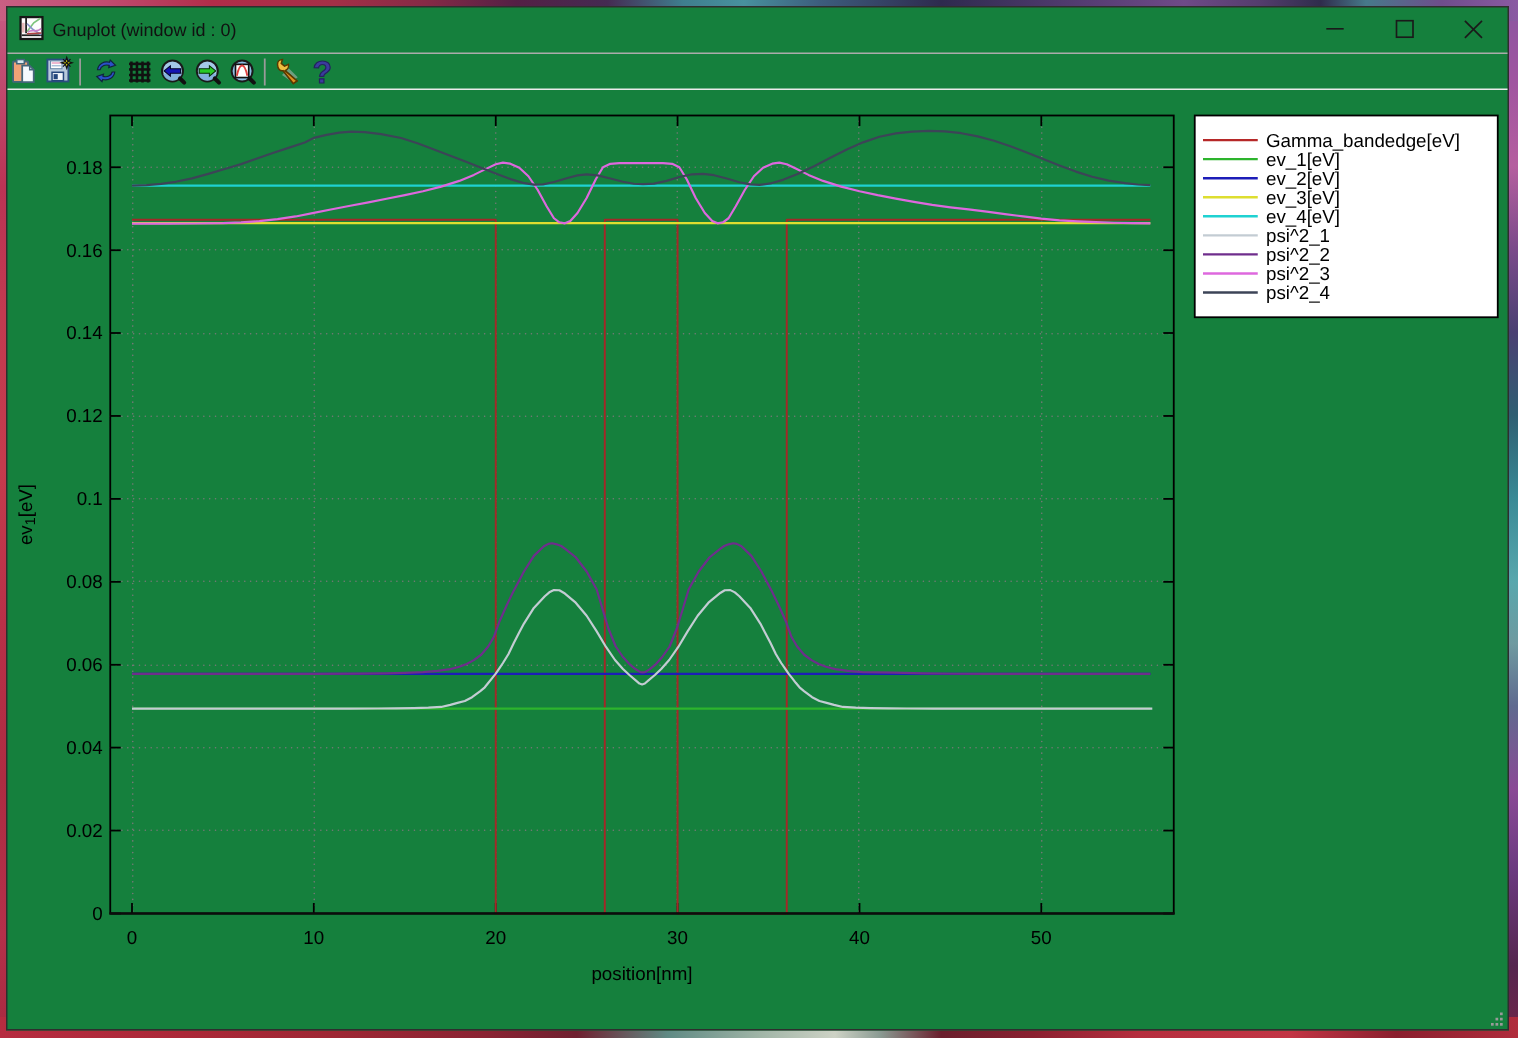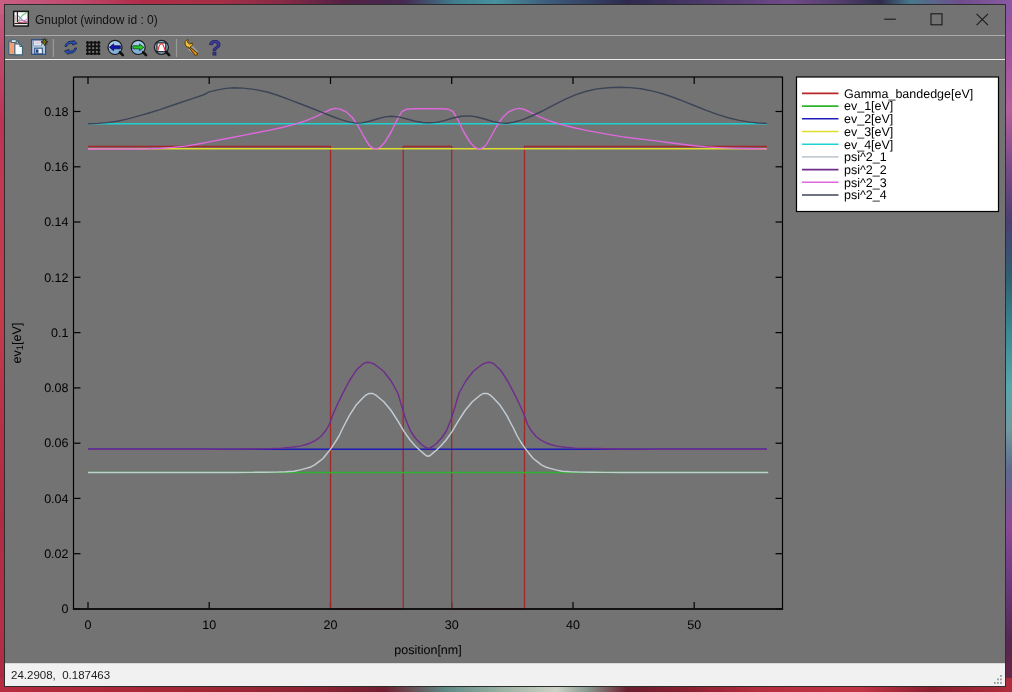--- a/index.html
+++ b/index.html
@@ -7,21 +7,21 @@
 #desk{position:absolute;inset:0;background:#7a2544;}
 .eL,.eR,.eT,.eB{position:absolute;}
 .eL{left:0;top:0;bottom:0;width:14px;background:linear-gradient(to bottom,
 #c75c85 0%,#c04a6f 8%,#bb3355 18%,#c23a50 30%,#c53b4d 45%,#b93048 60%,#ae2c42 75%,#b5304a 90%,#a82a40 100%);}
 .eR{right:0;top:0;bottom:0;width:14px;background:linear-gradient(to bottom,
 #8a55a0 0%,#a055a0 8%,#b55f9f 16%,#7a4a8a 24%,#4a3f72 32%,#2f5f72 40%,#3a8a96 48%,#58a7ad 56%,#6f9aa0 62%,#5f6a8f 68%,#8a4a96 76%,#6a3a7f 84%,#55264f 93%,#6f2547 100%);}
 .eT{left:0;right:0;top:0;height:14px;background:linear-gradient(to right,
 #c95f83 0%,#c04b70 7%,#b12c49 14%,#a42f47 22%,#862a46 28%,#542045 34%,#452a52 40%,#3f7e8e 45%,#48919e 49%,#3d5d7d 54%,#2e2a4e 62%,#4f3a6d 70%,#6f4a88 78%,#543d6d 83%,#2f2c4c 87%,#47798a 90%,#6f4d8c 95%,#8a5aa2 100%);}
 .eB{left:0;right:0;bottom:0;height:14px;background:linear-gradient(to right,
 #b62c40 0%,#ab2838 12%,#9e2734 22%,#8a2333 32%,#6f2030 38%,#5f8a84 44%,#9fb4a6 50%,#cdd2c5 55%,#8a9a92 58%,#6a1f2d 62%,#8a2030 68%,#b52e3e 75%,#c23545 85%,#8a1f2e 92%,#b02c3c 100%);}
-#win{position:absolute;left:4px;top:4px;width:1000px;height:681px;background:#737373;
+#win{position:absolute;left:4px;top:4px;width:1000px;height:681px;background:#15803d;
 border:1px solid #2e2e2e;}
 #tbar{position:absolute;left:0;top:0;right:0;height:30px;border-bottom:1px solid #ababab;}
 #title{position:absolute;left:30px;top:0;height:30px;line-height:30px;font-size:12px;color:#111;transform:translateZ(0);}
 #toolline{position:absolute;left:0;right:0;top:54px;height:1px;background:#ebebeb;}
 #sbar{position:absolute;left:0;right:0;bottom:0;height:22px;background:#f1f1f1;
 border-top:1px solid #d9d9d9;}
 #sbar span{position:absolute;left:6px;top:0;height:22px;line-height:22px;font-size:11.5px;color:#1a1a1a;transform:translateZ(0);}
 svg{position:absolute;left:0;top:0;transform:translateZ(0);}
 </style></head>
 <body>
@@ -29,23 +29,20 @@
     <div class="eL"></div>
     <div class="eR"></div>
     <div class="eT"></div>
     <div class="eB"></div>
   </div>
 <div id="win">
 <div id="tbar">
       <span id="title">Gnuplot (window id : 0)</span>
     </div>
 <div id="toolline"></div>
-<div id="sbar">
-      <span>24.2908,&nbsp; 0.187463</span>
-    </div>
 </div>
 <svg width="1012" height="692" viewBox="0 0 1012 692" text-rendering="geometricPrecision">
 
 <g transform="translate(13,10.7)">
  <rect x="0.7" y="0.7" width="14.6" height="14.6" fill="#fdfdfd" stroke="#161616" stroke-width="1.5"></rect>
  <line x1="4.4" y1="1" x2="4.4" y2="11.5" stroke="#222" stroke-width="1.2"></line>
  <line x1="1.5" y1="12.8" x2="15" y2="12.8" stroke="#222" stroke-width="1.2"></line>
  <path d="M5,10.5 L9.5,4.5 L14,1.5" stroke="#7cc47c" stroke-width="1.1" fill="none"></path>
  <path d="M5,5 L9,9 L14.5,12.5" stroke="#8a96cc" stroke-width="1.1" fill="none"></path>
  <path d="M5.5,10.8 C8.5,8.2 11,11.6 14.5,8.4" stroke="#c77cc7" stroke-width="1.1" fill="none"></path>

